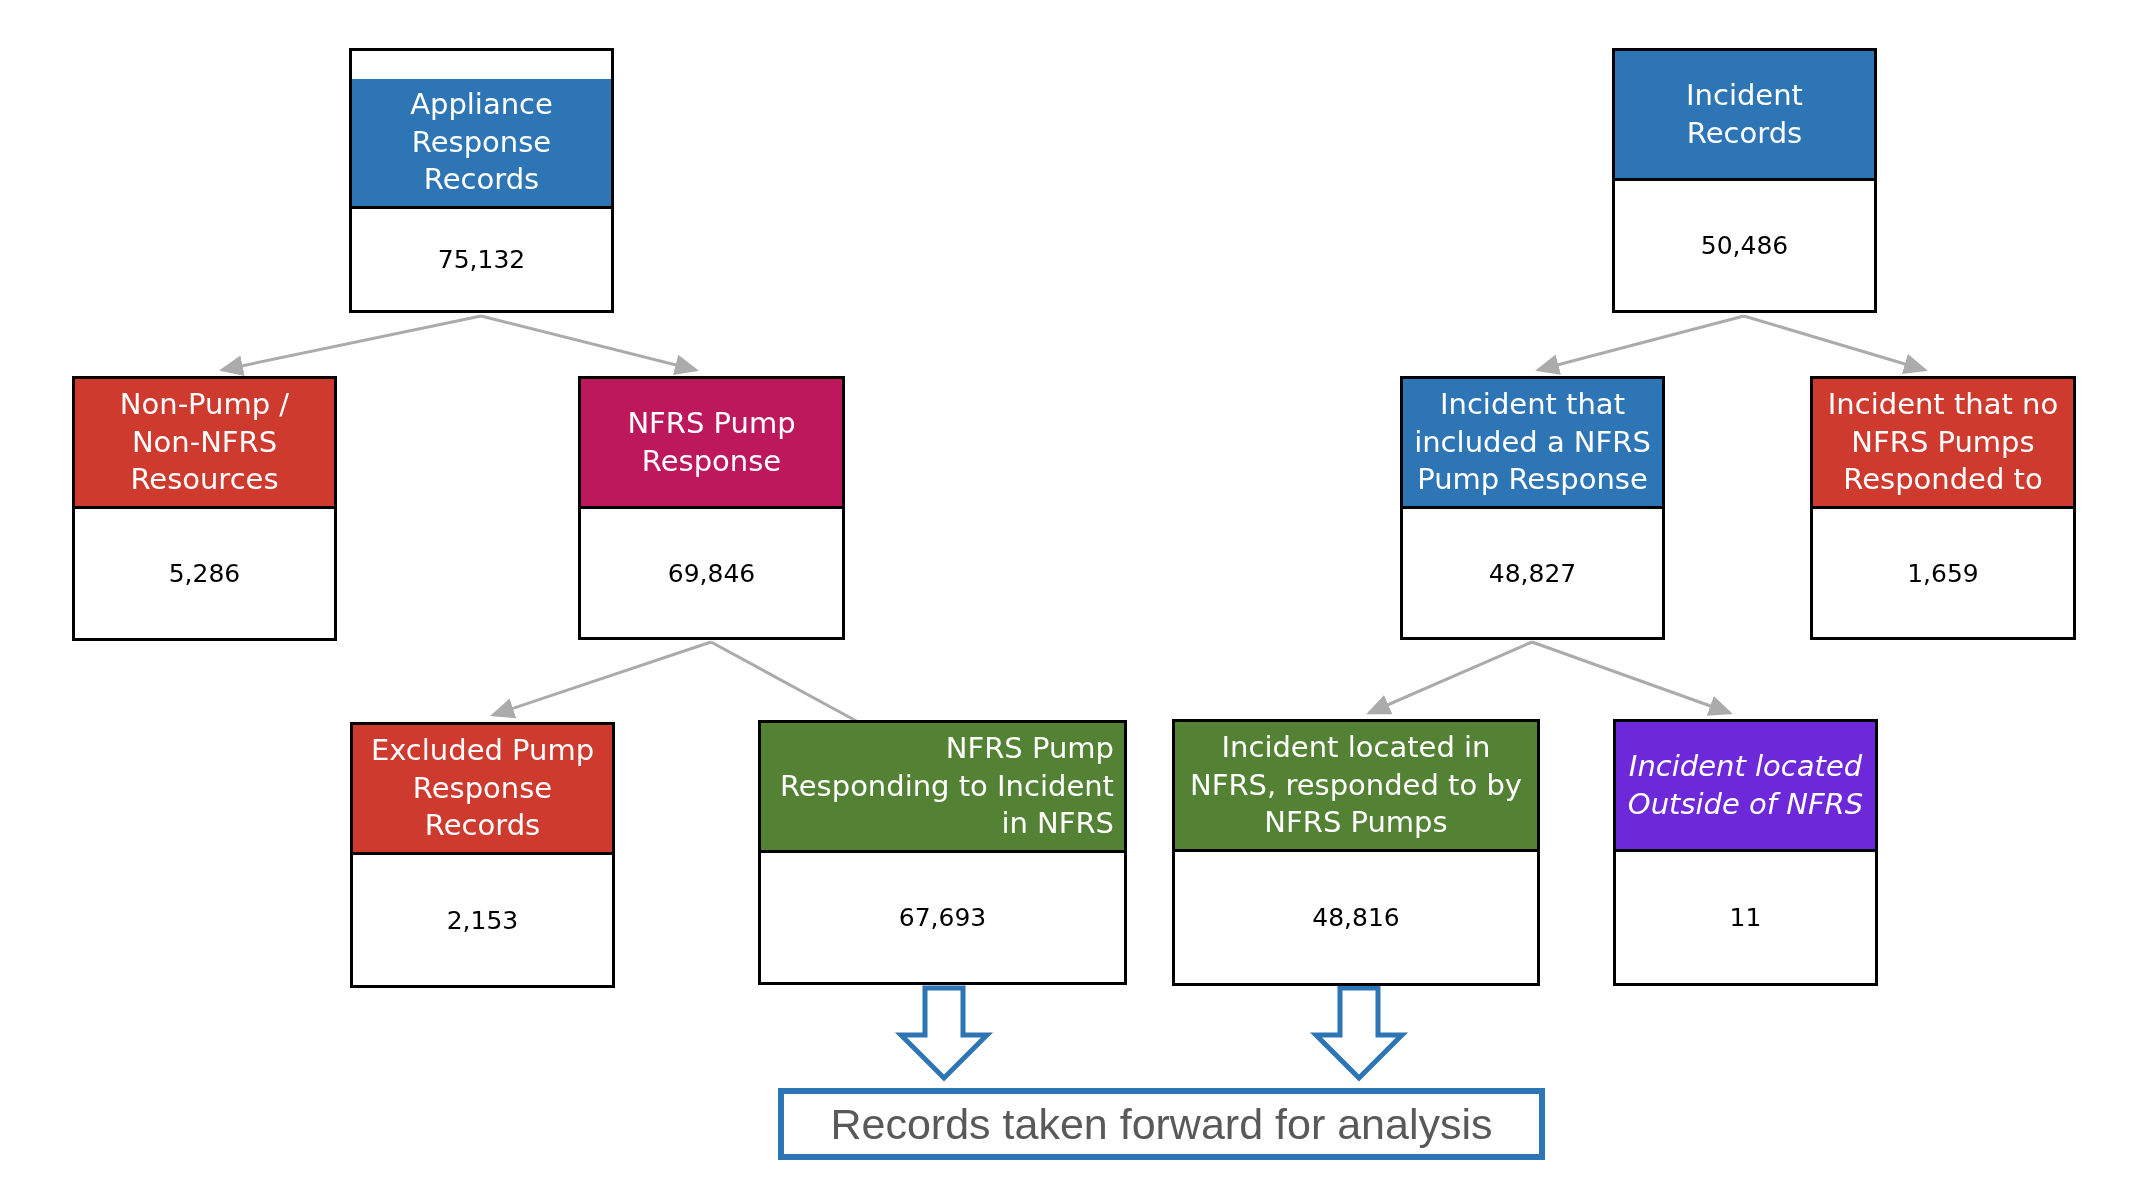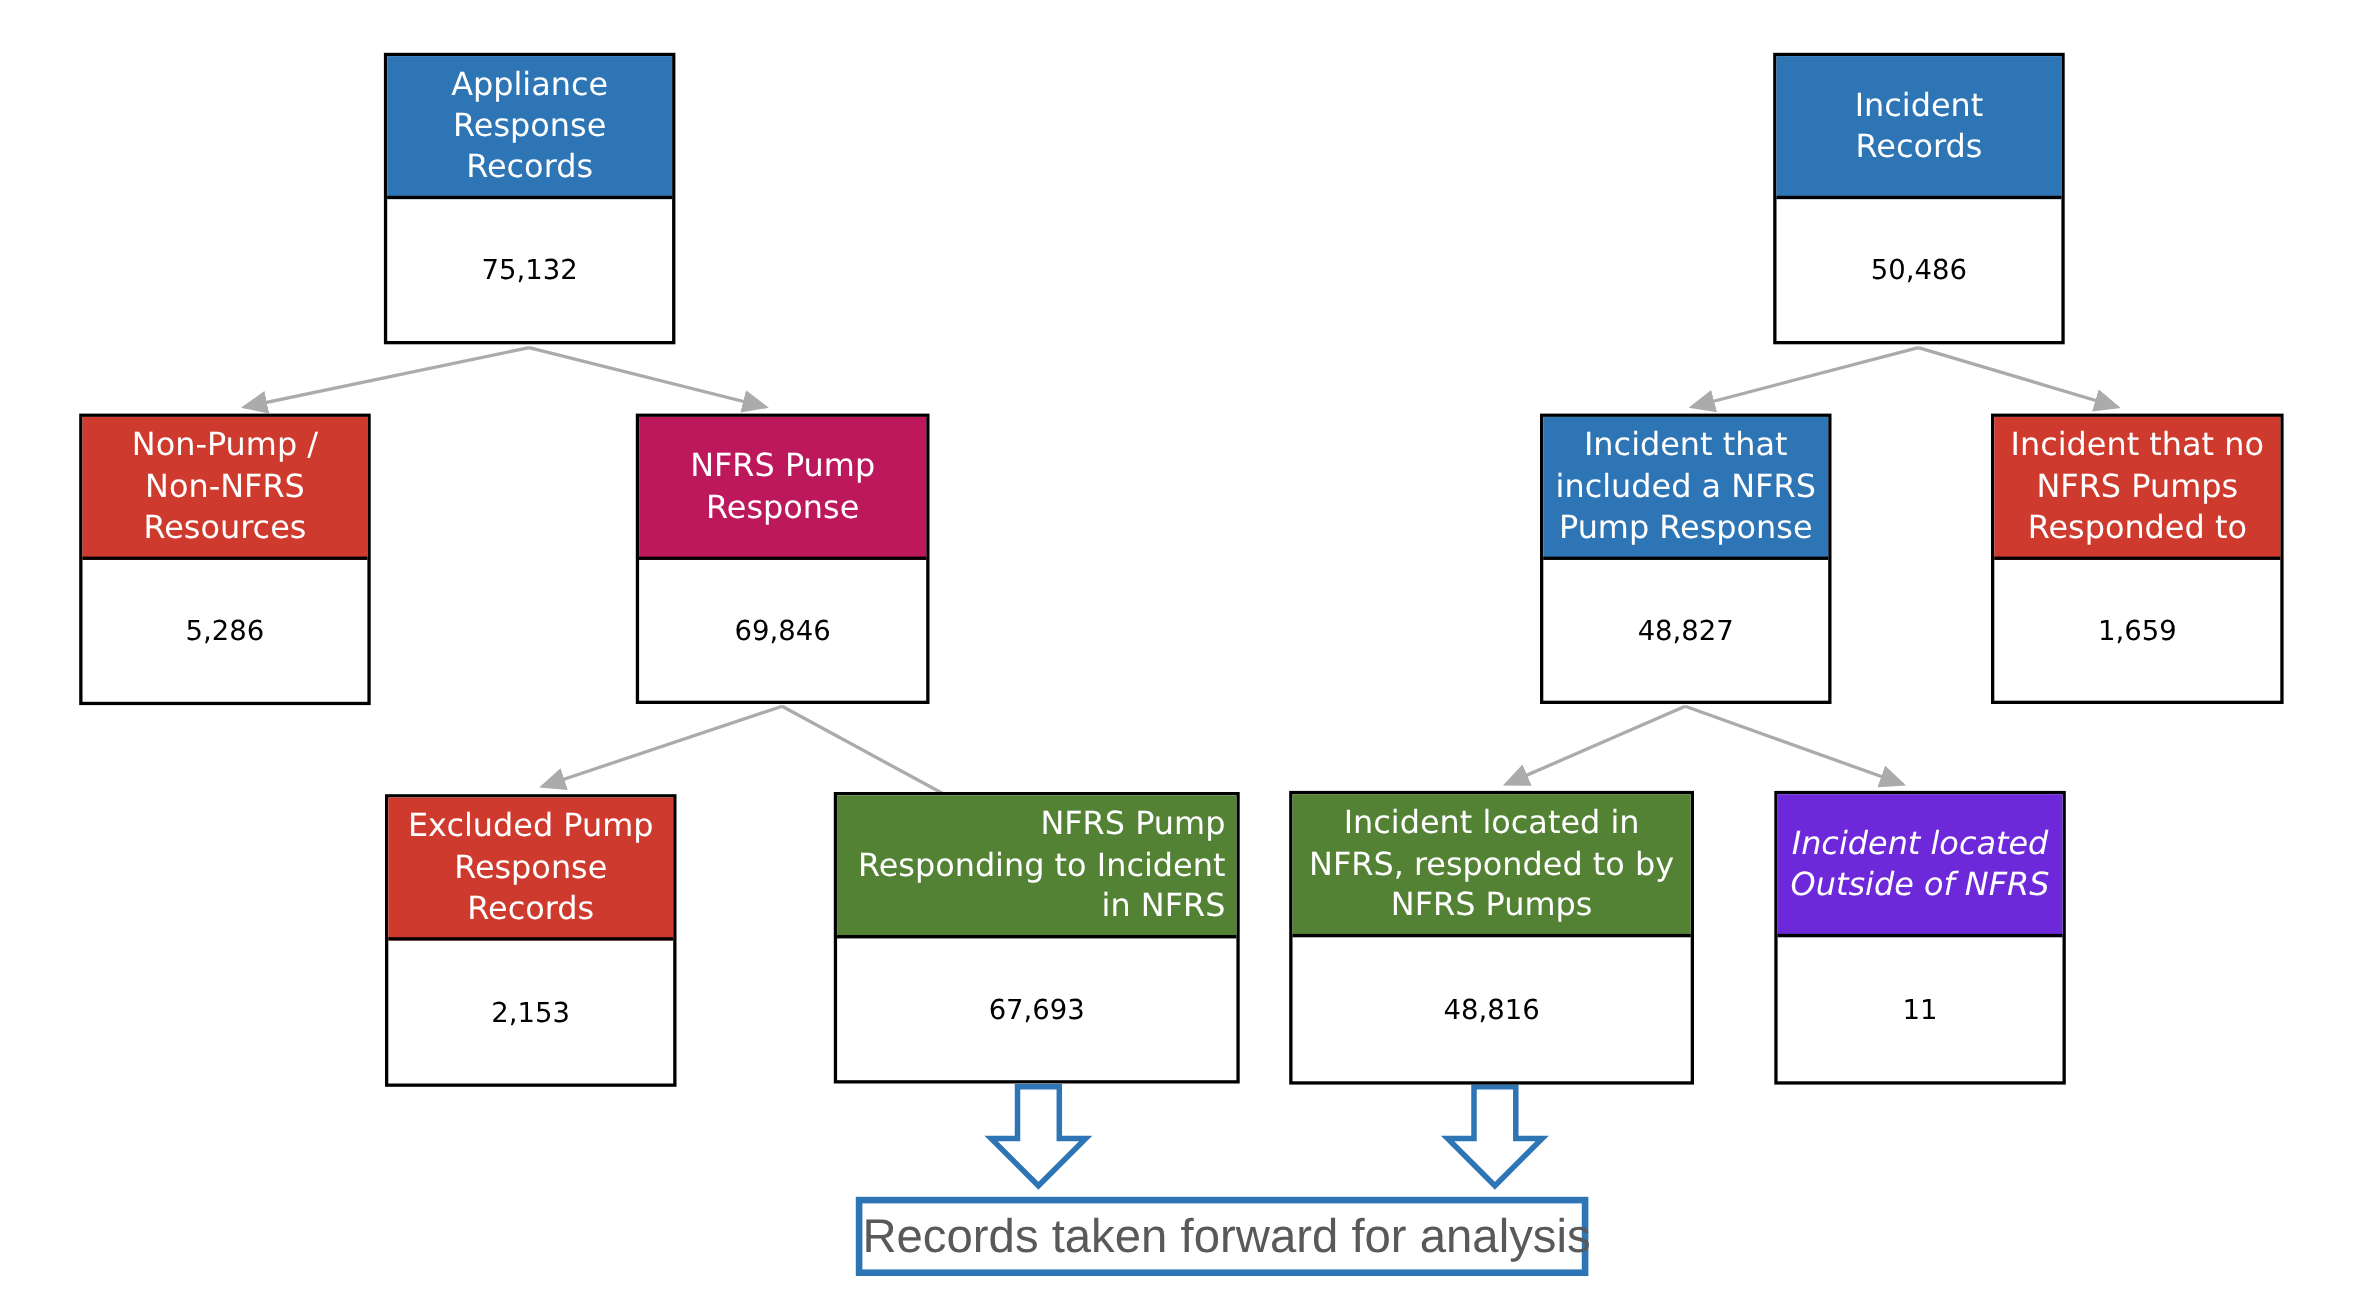--- a/index.html
+++ b/index.html
@@ -31,24 +31,24 @@
   .node-value{
     flex:1 1 auto;
     display:flex;align-items:center;justify-content:center;
     text-align:center;
     color:#000000;
     font-size:25px;
   }
   #result-box{
     position:absolute;z-index:2;
     box-sizing:border-box;
-    left:778px;top:1088px;width:666px;height:72px;
+    left:778px;top:1088px;width:767px;height:72px;
     background:#ffffff;
     border:6px solid #2E75B6;
-    display:flex;align-items:center;
+    display:flex;align-items:center;justify-content:center;
   }
   #result-box .result-label{
     color:#595959;
     font-family:"Liberation Sans",sans-serif;
     font-size:43px;
     white-space:nowrap;
   }
 </style>
 </head>
 <body>
@@ -72,21 +72,21 @@
     <line x1="1744" y1="316" x2="1925" y2="370" stroke="#ABABAB" stroke-width="3" marker-end="url(#ah)"></line>
 
     <line x1="1532" y1="642" x2="1369" y2="713" stroke="#ABABAB" stroke-width="3" marker-end="url(#ah)"></line>
     <line x1="1532" y1="642" x2="1730" y2="713" stroke="#ABABAB" stroke-width="3" marker-end="url(#ah)"></line>
 
     <polygon points="925,988 963,988 963,1035 987,1035 944,1078 901,1035 925,1035" fill="#ffffff" stroke="#2E75B6" stroke-width="5" stroke-linejoin="miter"></polygon>
     <polygon points="1340,988 1378,988 1378,1035 1402,1035 1359,1078 1316,1035 1340,1035" fill="#ffffff" stroke="#2E75B6" stroke-width="5" stroke-linejoin="miter"></polygon>
   </svg>
 
   <div class="node" style="left:349px;top:48px;width:265px;height:265px">
-    <div class="node-header" style="background-color: rgb(46, 117, 182);">Appliance Response Records</div>
+    <div class="node-header" style="background-color: rgb(46, 117, 182); margin-top: 28px;">Appliance Response Records</div>
     <div class="node-value">75,132</div>
   </div>
 
   <div class="node" style="left:1612px;top:48px;width:265px;height:265px">
     <div class="node-header" style="background-color: rgb(46, 117, 182);">Incident Records</div>
     <div class="node-value">50,486</div>
   </div>
 
   <div class="node" style="left:72px;top:376px;width:265px;height:265px">
     <div class="node-header" style="background-color: rgb(206, 59, 46);">Non-Pump / Non-NFRS Resources</div>

